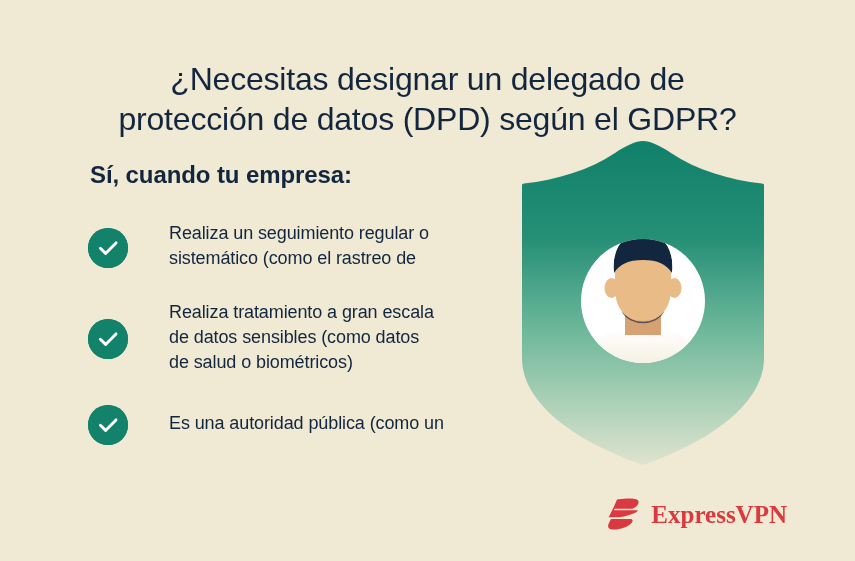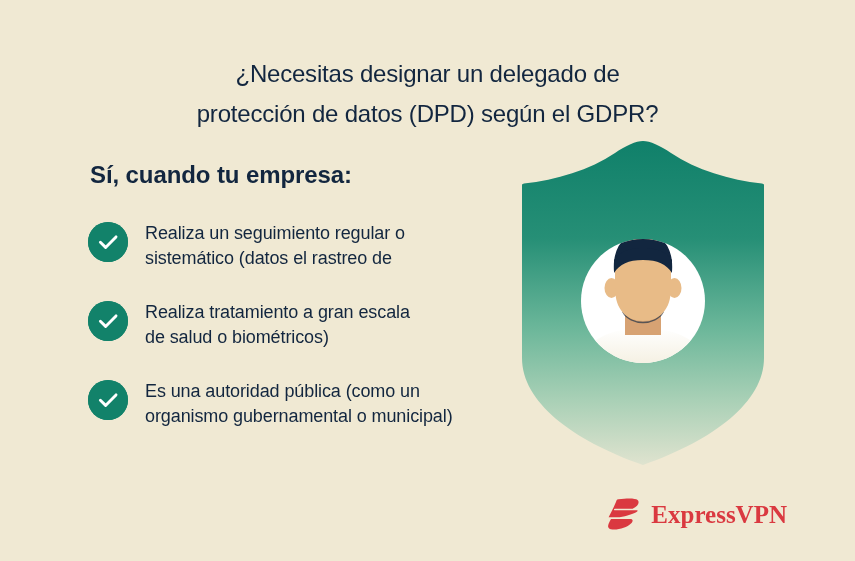--- a/index.html
+++ b/index.html
@@ -23,21 +23,21 @@
   }
 
   
   #title {
     position: absolute;
     left: 0;
     top: 38px;
     width: 855px;
     text-align: center;
     color: #12263f;
-    font-size: 24px;
+    font-size: 32px;
     line-height: 40px;
     font-weight: 400;
     letter-spacing: -0.2px;
     padding: 0 60px;
     box-sizing: border-box;
   }
   #title .tline {
     display: block;
     white-space: nowrap;
   }
@@ -60,22 +60,23 @@
   }
 
   #bullet-list {
     list-style: none;
     margin: 0;
     padding: 0;
   }
 
   .bullet-item {
     display: flex;
-    align-items: flex-start;
+    align-items: center;
     margin-bottom: 28px;
+    gap: 24px;
   }
   .bullet-item:last-child { margin-bottom: 8px; }
 
   .check-badge {
     flex: 0 0 auto;
     width: 40px;
     height: 40px;
     border-radius: 50%;
     background: #12826a;
     margin-right: 17px;
@@ -153,47 +154,47 @@
 
       <li class="bullet-item">
         <span class="check-badge">
           <svg viewBox="0 0 40 40" aria-hidden="true">
             <circle cx="20" cy="20" r="20" fill="#12826a"></circle>
             <path d="M12.4 20.3 L17.6 25.4 L28.0 14.9" fill="none" stroke="#ffffff" stroke-width="2.9" stroke-linecap="round" stroke-linejoin="round"></path>
           </svg>
         </span>
         <span class="bullet-text">
           <span class="bline">Realiza un seguimiento regular o</span>
-          <span class="bline">sistemático (datos el rastreo de</span>
+          <span class="bline">sistemático (como el rastreo de</span>
         </span>
       </li>
 
       <li class="bullet-item">
         <span class="check-badge">
           <svg viewBox="0 0 40 40" aria-hidden="true">
             <circle cx="20" cy="20" r="20" fill="#12826a"></circle>
             <path d="M12.4 20.3 L17.6 25.4 L28.0 14.9" fill="none" stroke="#ffffff" stroke-width="2.9" stroke-linecap="round" stroke-linejoin="round"></path>
           </svg>
         </span>
         <span class="bullet-text">
           <span class="bline">Realiza tratamiento a gran escala</span>
+          <span class="bline">de datos sensibles (como datos</span>
           <span class="bline">de salud o biométricos)</span>
         </span>
       </li>
 
       <li class="bullet-item">
         <span class="check-badge">
           <svg viewBox="0 0 40 40" aria-hidden="true">
             <circle cx="20" cy="20" r="20" fill="#12826a"></circle>
             <path d="M12.4 20.3 L17.6 25.4 L28.0 14.9" fill="none" stroke="#ffffff" stroke-width="2.9" stroke-linecap="round" stroke-linejoin="round"></path>
           </svg>
         </span>
         <span class="bullet-text">
           <span class="bline">Es una autoridad pública (como un</span>
-          <span class="bline">organismo gubernamental o municipal)</span>
         </span>
       </li>
 
     </ul>
   </div>
 
   <div id="shield-graphic">
     <svg viewBox="0 0 300 330" aria-hidden="true">
       <defs>
         <linearGradient id="shieldGrad" x1="0" y1="0" x2="0" y2="1">

